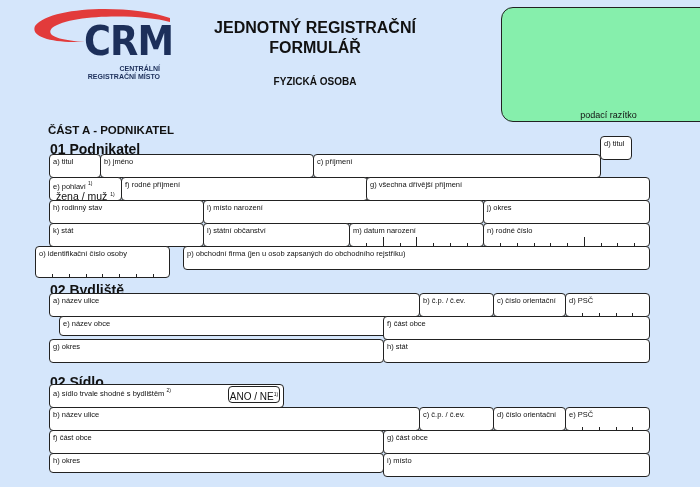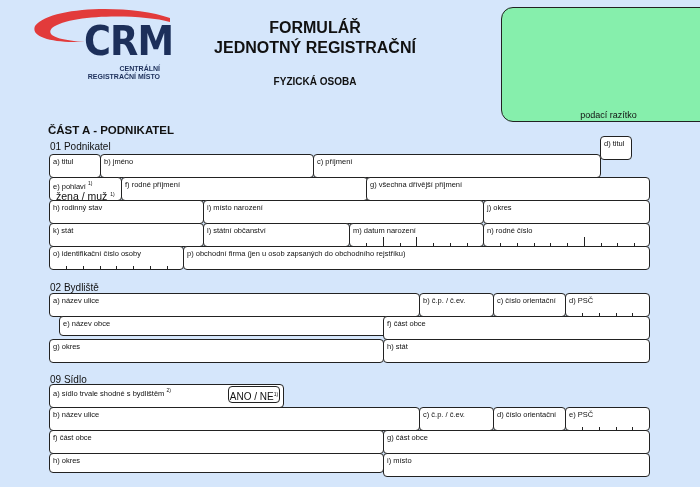--- a/index.html
+++ b/index.html
@@ -17,21 +17,21 @@
   .logo-sub1 { left: 90px; top: 65px; width: 70px; text-align: right; font-size: 7px; font-weight: bold; color: #1c2f5a; }
   .logo-sub2 { left: 60px; top: 73px; width: 100px; text-align: right; font-size: 7px; font-weight: bold; color: #1c2f5a; }
 
   .title { left: 200px; top: 18px; width: 230px; text-align: center; font-weight: bold; font-size: 16px; line-height: 20px; }
   .subtitle { left: 230px; top: 76px; width: 170px; text-align: center; font-weight: bold; font-size: 10px; }
 
   .stamp { left: 455px; top: 7px; width: 215px; height: 115px; background: #86efac; border: 1.5px solid #222; border-radius: 12px; box-sizing: border-box; margin-left: 46px; }
   .stamp-label { position: absolute; left: 0; right: 0; bottom: 1px; text-align: center; font-size: 9px; }
 
   .part-title { left: 48px; top: 124px; font-weight: bold; font-size: 11.5px; text-align: right; }
-  .section-title { left: 50px; font-weight: normal; font-size: 10px; }
+  .section-title { left: 50px; font-weight: bold; font-size: 14px; }
 
   .box { position: absolute; background: #fff; border: 1.3px solid #222; border-radius: 4px; box-sizing: border-box; }
   .lbl { position: absolute; left: 3px; top: 2px; font-size: 7.5px; white-space: nowrap; }
   .sup { font-size: 5px; vertical-align: super; }
   .big { position: absolute; left: 6px; top: 12px; font-size: 10.5px; }
   .ticks { position: absolute; left: 0; right: 0; bottom: 0; height: 8px; }
   .tick { position: absolute; bottom: 0; width: 1px; height: 3px; background: #222; }
   .tick.tall { height: 9px; }
   .anobox { position: absolute; left: 228px; top: 386px; width: 52px; height: 17px; background: #fff; border: 1.3px solid #222; border-radius: 4px; box-sizing: border-box; font-size: 10px; text-align: center; line-height: 15px; }
 </style>
@@ -39,22 +39,22 @@
 <body>
 
 <svg class="abs logo" viewBox="0 0 145 78">
   <path d="M140 10 C 100 -4, 20 -2, 5 18 C 0 30, 25 35, 55 34 C 30 32, 15 28, 22 20 C 40 6, 110 6, 140 14 Z" fill="#e23b3b"></path>
 </svg>
 <div class="abs logo-text">CRM</div>
 <div class="abs logo-sub1">CENTRÁLNÍ</div>
 <div class="abs logo-sub2">REGISTRAČNÍ MÍSTO</div>
 
 <div class="abs title">
+  <div>JEDNOTNÝ REGISTRAČNÍ</div>
   <div>FORMULÁŘ</div>
-  <div>JEDNOTNÝ REGISTRAČNÍ</div>
 </div>
 <div class="abs subtitle">FYZICKÁ OSOBA</div>
 
 <div class="abs stamp">
   <div class="stamp-label">podací razítko</div>
 </div>
 
 <div class="abs part-title">ČÁST A - PODNIKATEL</div>
 
 <div class="abs section-title" style="top:141px">01 Podnikatel</div>
@@ -119,21 +119,21 @@
       <span class="tick" style="left:50px"></span>
       <span class="tick" style="left:66px"></span>
       <span class="tick" style="left:83px"></span>
       <span class="tick tall" style="left:100px"></span>
       <span class="tick" style="left:117px"></span>
       <span class="tick" style="left:133px"></span>
       <span class="tick" style="left:150px"></span>
   </div>
 </div>
 
-<div class="box" style="left:49px;top:246px;width:135px;height:24px">
+<div class="box" style="left:35px;top:246px;width:135px;height:32px">
   <span class="lbl">o) identifikační číslo osoby</span>
   <div class="ticks">
     <span class="tick" style="left:16px"></span>
       <span class="tick" style="left:33px"></span>
       <span class="tick" style="left:50px"></span>
       <span class="tick" style="left:66px"></span>
       <span class="tick" style="left:83px"></span>
       <span class="tick" style="left:100px"></span>
       <span class="tick" style="left:117px"></span>
   </div>
@@ -170,21 +170,21 @@
     <span class="lbl">f) část obce</span>
   </div>
 
 <div class="box" style="left:49px;top:339px;width:335px;height:24px">
     <span class="lbl">g) okres</span>
   </div>
 <div class="box" style="left:383px;top:339px;width:267px;height:24px">
     <span class="lbl">h) stát</span>
   </div>
 
-<div class="abs section-title" style="top:374px">09 Sídlo</div>
+<div class="abs section-title" style="top:374px">02 Sídlo</div>
 
 <div class="box" style="left:49px;top:384px;width:235px;height:24px">
   <span class="lbl"><span>a) sídlo trvale shodné s bydlištěm</span> <span class="sup">2)</span></span>
 </div>
 <div class="anobox"><span>ANO / NE</span><span class="sup">1)</span></div>
 
 <div class="box" style="left:49px;top:407px;width:371px;height:24px">
     <span class="lbl">b) název ulice</span>
   </div>
 <div class="box" style="left:419px;top:407px;width:75px;height:24px">

